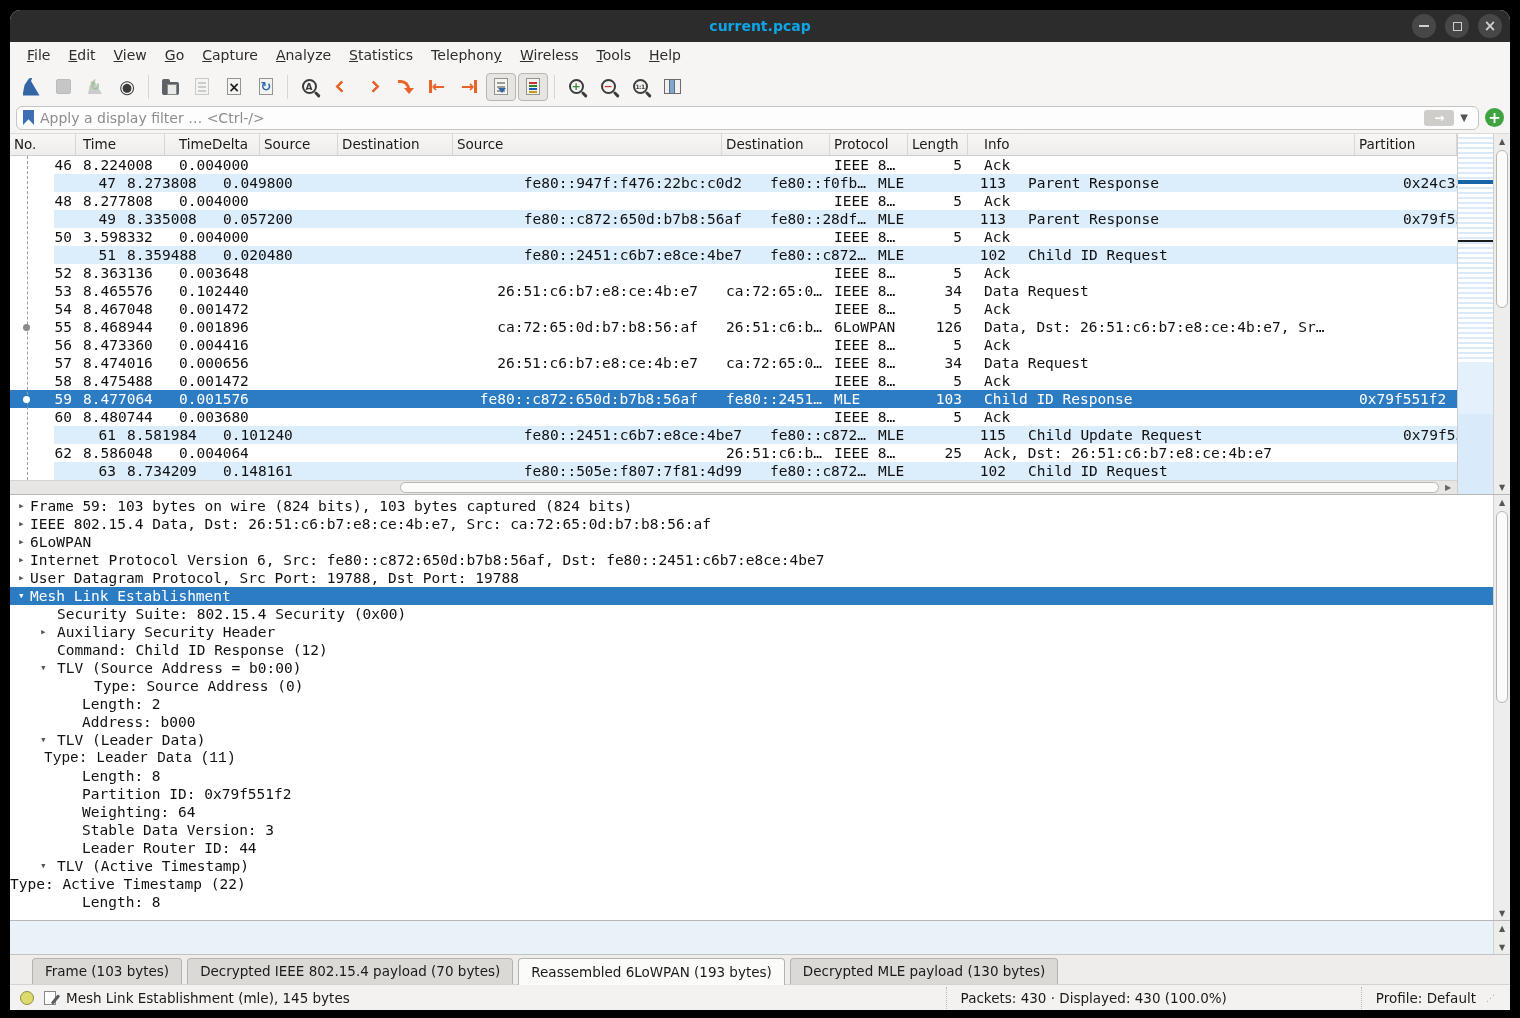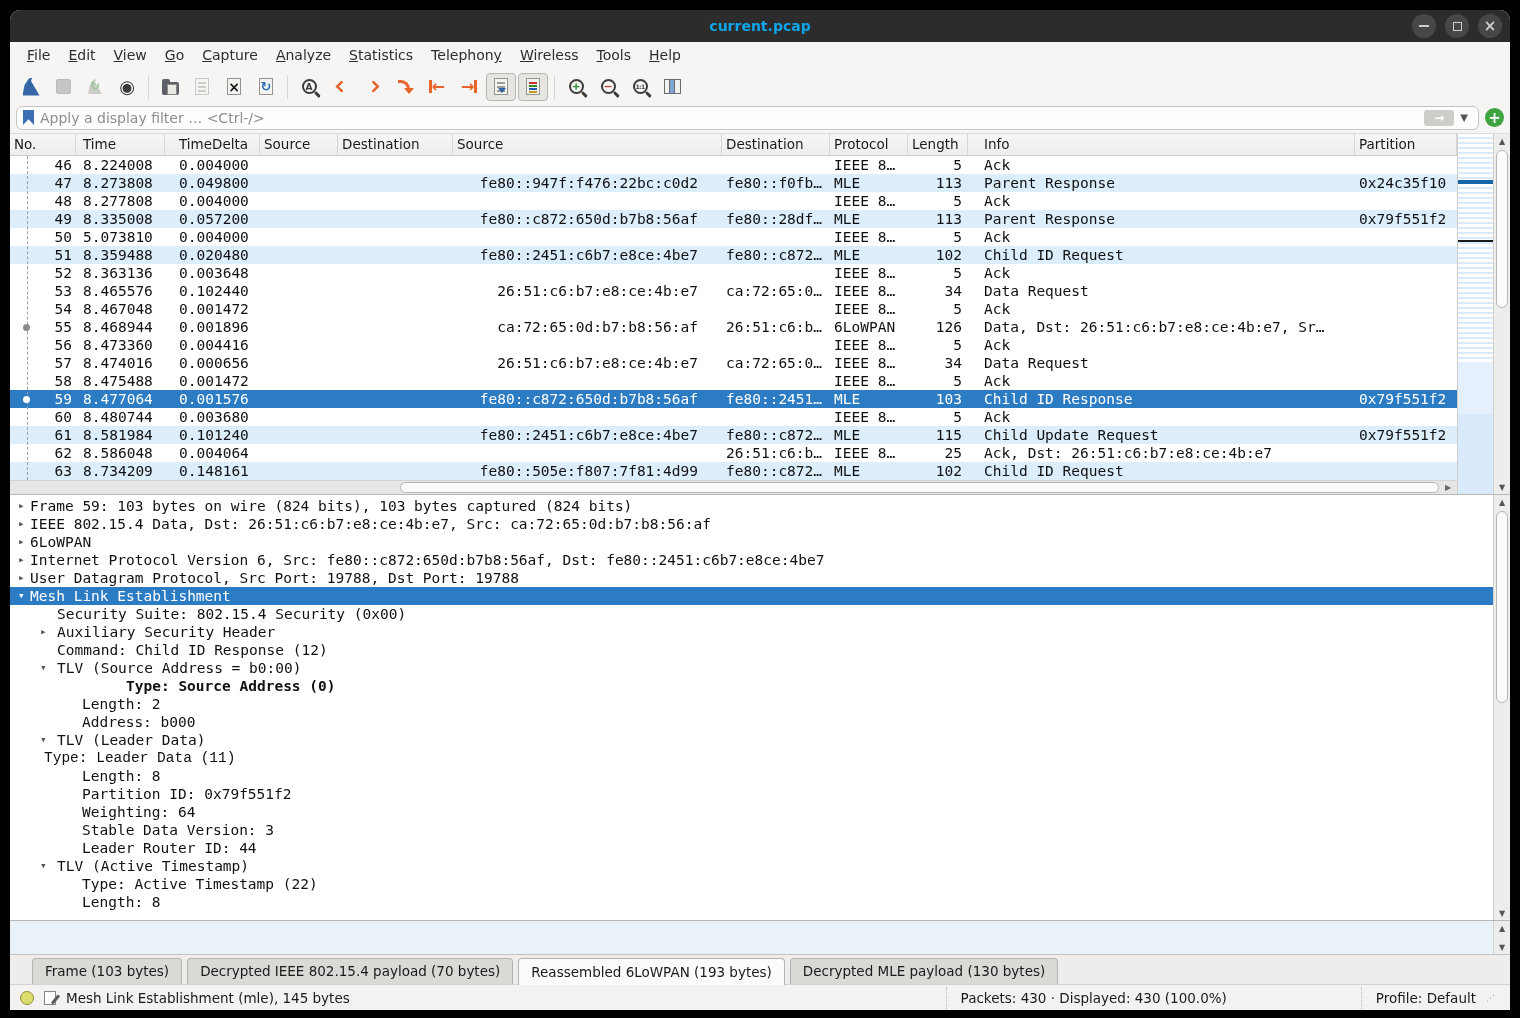--- a/index.html
+++ b/index.html
@@ -100,21 +100,21 @@
   .plist { height:360px; display:flex; flex:0 0 auto; background:#fff; }
   .plist-main { width:1447px; display:flex; flex-direction:column; }
   .phead { height:22px; background:linear-gradient(#f7f6f5,#efedeb); border-bottom:1px solid #cfcdcb;
            display:flex; font-size:13.5px; color:#1a1a1a; flex:0 0 auto; }
   .hcell { border-right:1px solid #d8d6d4; padding:2px 16px 0 4px; overflow:hidden; white-space:nowrap; }
   .plist-body { position:relative; flex:1; overflow:hidden;
                 font-family:"DejaVu Sans Mono","Liberation Mono",monospace; font-size:14.5px; color:#111; }
   .plist-body::before { content:""; position:absolute; left:17px; top:0; bottom:0;
                         border-left:1px dashed #9f9f9f; z-index:5; }
   .prow { height:18px; display:flex; white-space:nowrap; background:#fff; }
-  .prow.mle { background:#dcedfb; }
+  .prow.mle { background:#dcedfb;margin-left:44px; }
   .prow.sel { background:#2c7cc3; color:#fff; }
   .prow > div { overflow:hidden; white-space:nowrap; line-height:18px; flex:0 0 auto; }
   .c-no   { width:66px;  text-align:right; padding-right:4px; position:relative; }
   .c-time { width:89px;  padding-left:7px; }
   .c-delta{ width:95px;  padding-left:14px; }
   .c-src  { width:78px; }
   .c-dst  { width:115px; }
   .c-src2 { width:269px; text-align:right; padding-right:24px; }
   .c-dst2 { width:108px; padding-left:4px; }
   .c-proto{ width:78px;  padding-left:4px; }
@@ -426,21 +426,21 @@
             <div class="c-dst"></div>
             <div class="c-src2">fe80::c872:650d:b7b8:56af</div>
             <div class="c-dst2">fe80::28df…</div>
             <div class="c-proto">MLE</div>
             <div class="c-len">113</div>
             <div class="c-info">Parent Response</div>
             <div class="c-part">0x79f551f2</div>
           </div>
           <div class="prow ">
             <div class="c-no">50</div>
-            <div class="c-time">5.073810</div>
+            <div class="c-time">3.598332</div>
             <div class="c-delta">0.004000</div>
             <div class="c-src"></div>
             <div class="c-dst"></div>
             <div class="c-src2"></div>
             <div class="c-dst2"></div>
             <div class="c-proto">IEEE 8…</div>
             <div class="c-len">5</div>
             <div class="c-info">Ack</div>
             <div class="c-part"></div>
           </div>
@@ -637,32 +637,32 @@
         <div class="dline" style="padding-left: 20px;"><span class="arrow" style="left: 8px;">▸</span><span>Frame 59: 103 bytes on wire (824 bits), 103 bytes captured (824 bits)</span></div>
         <div class="dline" style="padding-left: 20px;"><span class="arrow" style="left: 8px;">▸</span><span>IEEE 802.15.4 Data, Dst: 26:51:c6:b7:e8:ce:4b:e7, Src: ca:72:65:0d:b7:b8:56:af</span></div>
         <div class="dline" style="padding-left: 20px;"><span class="arrow" style="left: 8px;">▸</span><span>6LoWPAN</span></div>
         <div class="dline" style="padding-left: 20px;"><span class="arrow" style="left: 8px;">▸</span><span>Internet Protocol Version 6, Src: fe80::c872:650d:b7b8:56af, Dst: fe80::2451:c6b7:e8ce:4be7</span></div>
         <div class="dline" style="padding-left: 20px;"><span class="arrow" style="left: 8px;">▸</span><span>User Datagram Protocol, Src Port: 19788, Dst Port: 19788</span></div>
         <div class="dline sel" style="padding-left: 20px;"><span class="arrow" style="left: 8px;">▾</span><span>Mesh Link Establishment</span></div>
         <div class="dline" style="padding-left: 47px;"><span>Security Suite: 802.15.4 Security (0x00)</span></div>
         <div class="dline" style="padding-left: 47px;"><span class="arrow" style="left: 30px;">▸</span><span>Auxiliary Security Header</span></div>
         <div class="dline" style="padding-left: 47px;"><span>Command: Child ID Response (12)</span></div>
         <div class="dline" style="padding-left: 47px;"><span class="arrow" style="left: 30px;">▾</span><span>TLV (Source Address = b0:00)</span></div>
-        <div class="dline" style="padding-left: 116px; font-weight: bold;"><span>Type: Source Address (0)</span></div>
+        <div class="dline" style="padding-left: 84px;"><span>Type: Source Address (0)</span></div>
         <div class="dline" style="padding-left: 72px;"><span>Length: 2</span></div>
         <div class="dline" style="padding-left: 72px;"><span>Address: b000</span></div>
         <div class="dline" style="padding-left: 47px;"><span class="arrow" style="left: 30px;">▾</span><span>TLV (Leader Data)</span></div>
         <div class="dline" style="padding-left: 34px; font-family: Liberation Mono, monospace;"><span>Type: Leader Data (11)</span></div>
         <div class="dline" style="padding-left: 72px;"><span>Length: 8</span></div>
         <div class="dline" style="padding-left: 72px;"><span>Partition ID: 0x79f551f2</span></div>
         <div class="dline" style="padding-left: 72px;"><span>Weighting: 64</span></div>
         <div class="dline" style="padding-left: 72px;"><span>Stable Data Version: 3</span></div>
         <div class="dline" style="padding-left: 72px;"><span>Leader Router ID: 44</span></div>
         <div class="dline" style="padding-left: 47px;"><span class="arrow" style="left: 30px;">▾</span><span>TLV (Active Timestamp)</span></div>
-        <div class="dline" style="padding-left: 72px;"><span>Type: Active Timestamp (22)</span></div>
+        <div class="dline" style=""><span>Type: Active Timestamp (22)</span></div>
         <div class="dline" style="padding-left: 72px;"><span>Length: 8</span></div>
       </div>
     <div class="vscroll">
       <div class="varrow up">▲</div>
       <div class="vthumb" style="top:16px;height:192px;"></div>
       <div class="varrow down">▼</div>
     </div>
   </div>
 
   <div class="hexpane">

